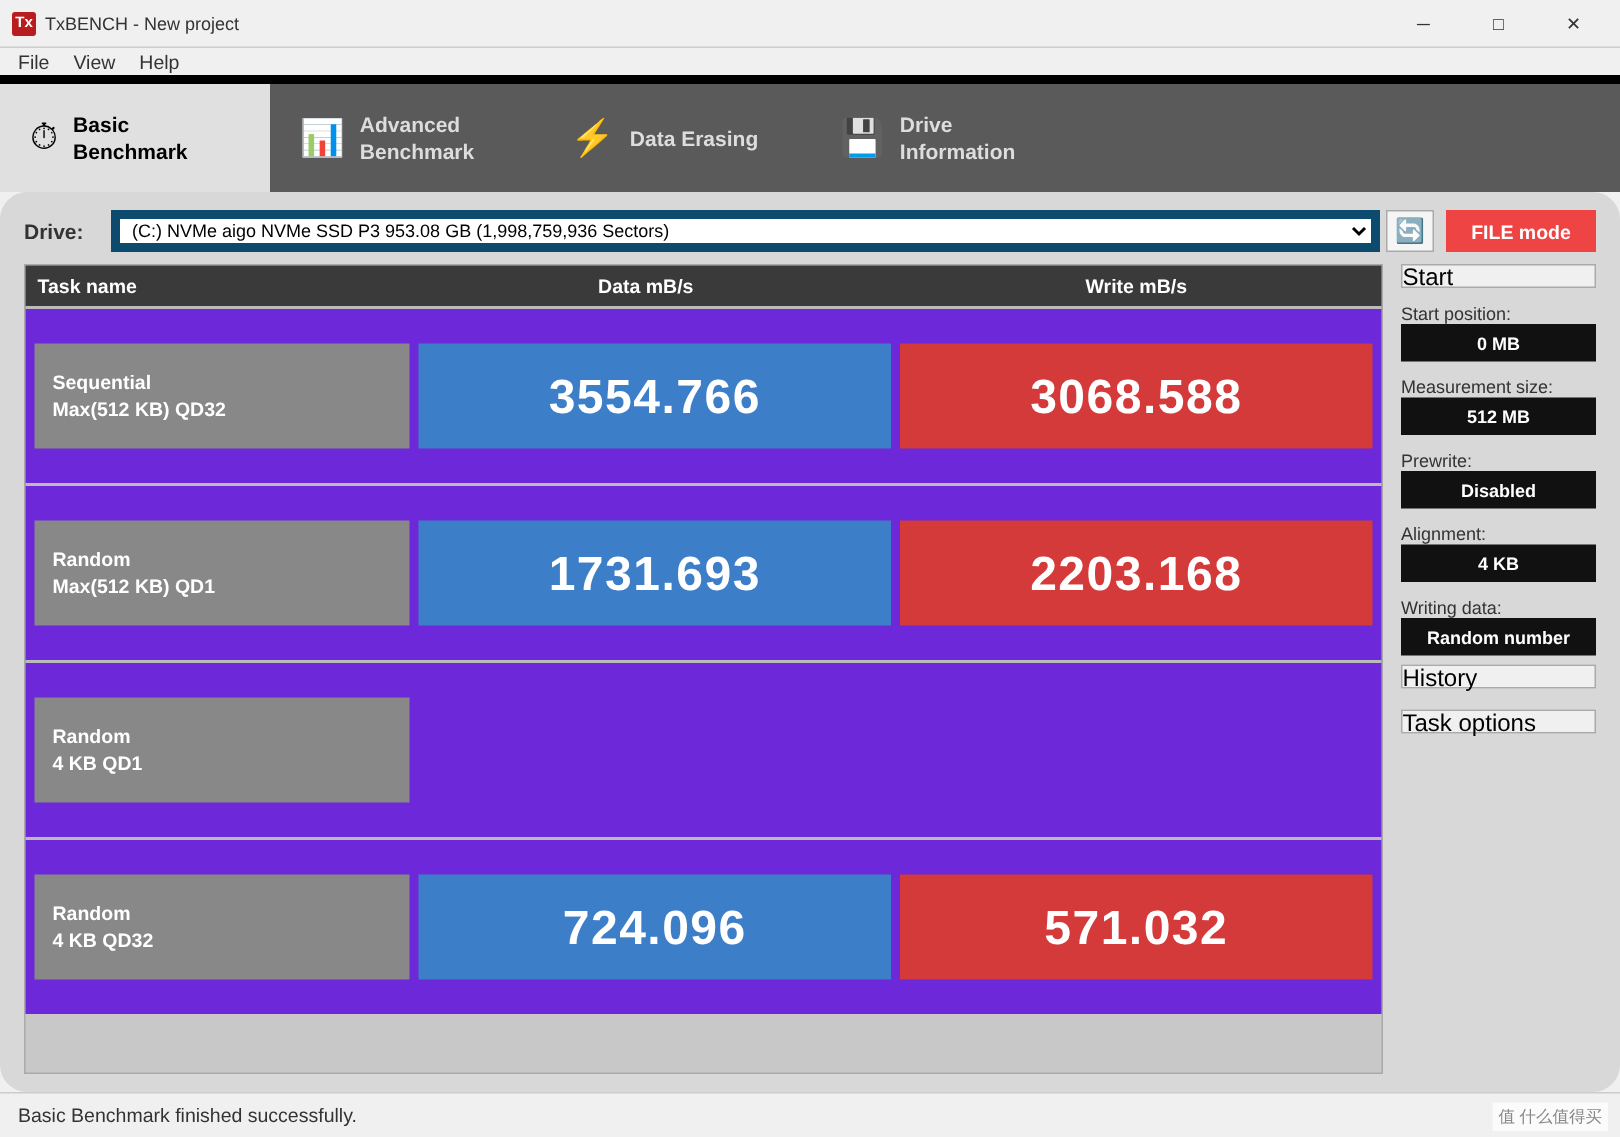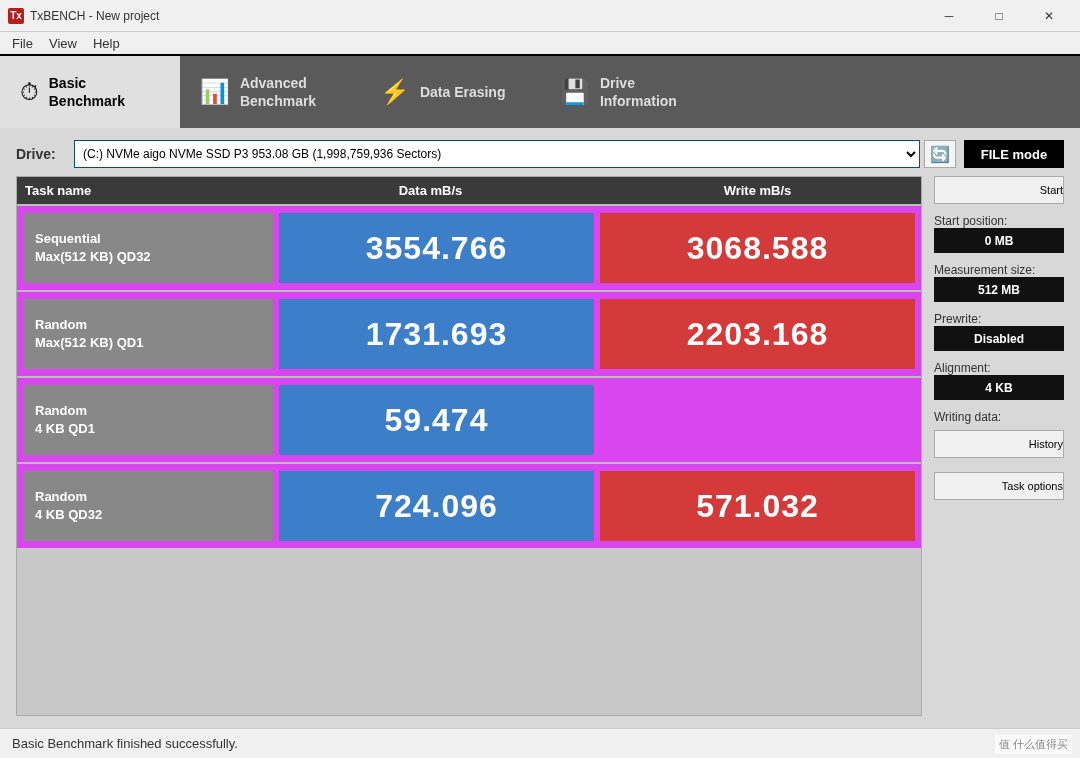--- a/index.html
+++ b/index.html
@@ -52,21 +52,21 @@
       color: #333;
     }
 
     
     .menu-bar {
       background: #f0f0f0;
       height: 24px;
       display: flex;
       align-items: center;
       padding: 0 4px;
-      border-bottom: 2px solid #000000;
+      border-bottom: 6px solid #000000;
     }
     .menu-item {
       padding: 2px 8px;
       font-size: 13px;
       color: #333;
       cursor: pointer;
     }
 
     
     .tab-bar {
@@ -101,20 +101,21 @@
     }
 
     
     .main-content {
       background: #d8d8d8;
       padding: 12px 16px;
       display: flex;
       flex-direction: column;
       gap: 8px;
       height: calc(758px - 32px - 24px - 72px - 30px);
+      border-radius: 18px;
     }
 
     
     .drive-row {
       display: flex;
       align-items: center;
       gap: 8px;
     }
     .drive-label {
       font-size: 14px;
@@ -124,41 +125,41 @@
     }
     .drive-select-wrapper {
       flex: 1;
       display: flex;
       align-items: center;
       gap: 4px;
     }
     .drive-select {
       flex: 1;
       height: 28px;
-      border: 1px solid #0c4a6e;
+      border: 6px solid #0c4a6e;
       background: white;
       font-size: 12px;
       padding: 0 4px;
       cursor: pointer;
     }
     .drive-refresh-btn {
       width: 32px;
       height: 28px;
       border: 1px solid #aaa;
       background: #f5f5f5;
       cursor: pointer;
       display: flex;
       align-items: center;
       justify-content: center;
       font-size: 16px;
     }
     .file-mode-btn {
       height: 28px;
       padding: 0 16px;
-      background: #000000;
+      background: #ef4444;
       color: white;
       border: none;
       font-size: 13px;
       font-weight: 600;
       cursor: pointer;
       min-width: 100px;
     }
 
     
     .benchmark-area {
@@ -186,23 +187,23 @@
       font-weight: 600;
     }
     .bench-header-cell:first-child {
       text-align: left;
       padding-left: 8px;
     }
 
     .bench-row {
       display: grid;
       grid-template-columns: 250px 1fr 1fr;
-      padding: 7px 6px;
+      padding: 23px 6px;
       gap: 6px;
-      background: #d946ef;
+      background: #6d28d9;
       border-top: 2px solid #bbb;
     }
     .bench-row:first-child { border-top: none; }
 
     .task-btn {
       background: #888;
       color: white;
       font-size: 13px;
       font-weight: 700;
       padding: 10px 12px;
@@ -245,26 +246,26 @@
     
     .sidebar {
       width: 130px;
       display: flex;
       flex-direction: column;
       gap: 6px;
     }
 
     .sidebar-btn {
       width: 100%;
-      height: 28px;
+      height: 16px;
       background: #f0f0f0;
       border: 1px solid #aaa;
-      font-size: 11px;
-      cursor: pointer;
-      text-align: right;
+      font-size: 16px;
+      cursor: pointer;
+      text-align: left;
     }
 
     .sidebar-label {
       font-size: 12px;
       color: #333;
       font-weight: 500;
       margin-top: 4px;
     }
 
     .sidebar-value-btn {
@@ -373,21 +374,20 @@
       <div class="bench-row">
         <button class="task-btn" style="white-space:pre-line">Random
 Max(512 KB) QD1</button>
         <button class="read-btn">1731.693</button>
         <button class="write-btn">2203.168</button>
       </div>
 
       <div class="bench-row">
         <button class="task-btn" style="white-space:pre-line">Random
 4 KB QD1</button>
-        <button class="read-btn">59.474</button>
       </div>
 
       <div class="bench-row">
         <button class="task-btn" style="white-space:pre-line">Random
 4 KB QD32</button>
         <button class="read-btn">724.096</button>
         <button class="write-btn">571.032</button>
       </div>
     </div>
 
@@ -409,20 +409,21 @@
         <button class="sidebar-value-btn">Disabled</button>
       </div>
 
       <div>
         <div class="sidebar-label">Alignment:</div>
         <button class="sidebar-value-btn">4 KB</button>
       </div>
 
       <div>
         <div class="sidebar-label">Writing data:</div>
+        <button class="sidebar-value-btn">Random number</button>
       </div>
 
       <button class="sidebar-btn">History</button>
       <button class="sidebar-btn" style="margin-top:8px">Task options</button>
     </div>
 
   </div>
 </div>
 
 <div class="status-bar">

